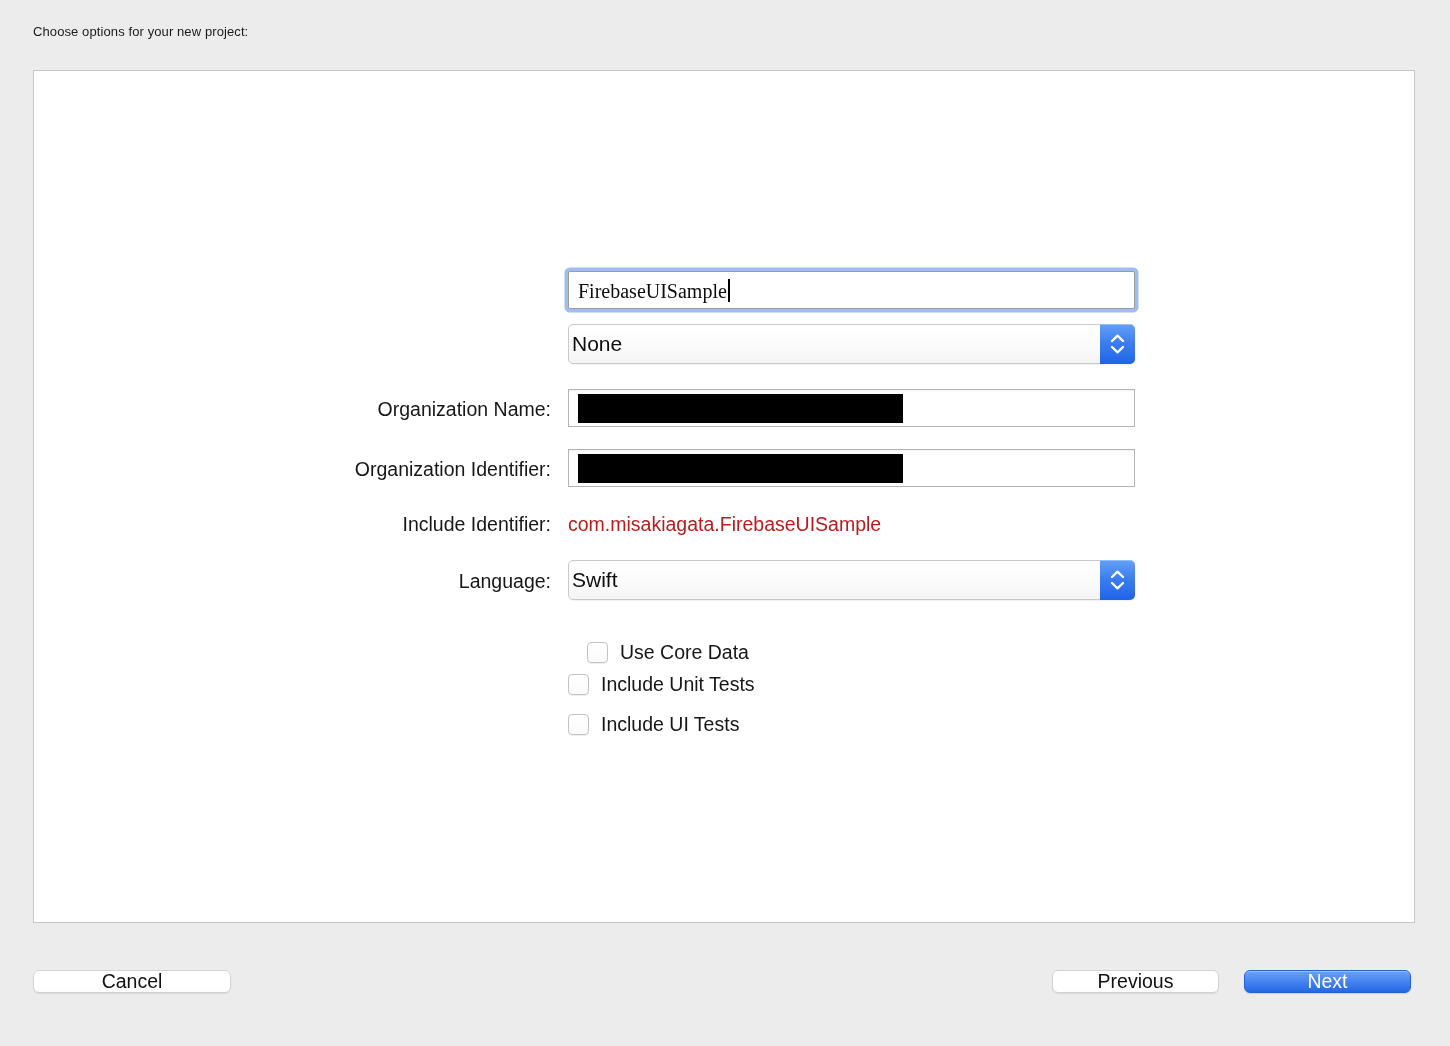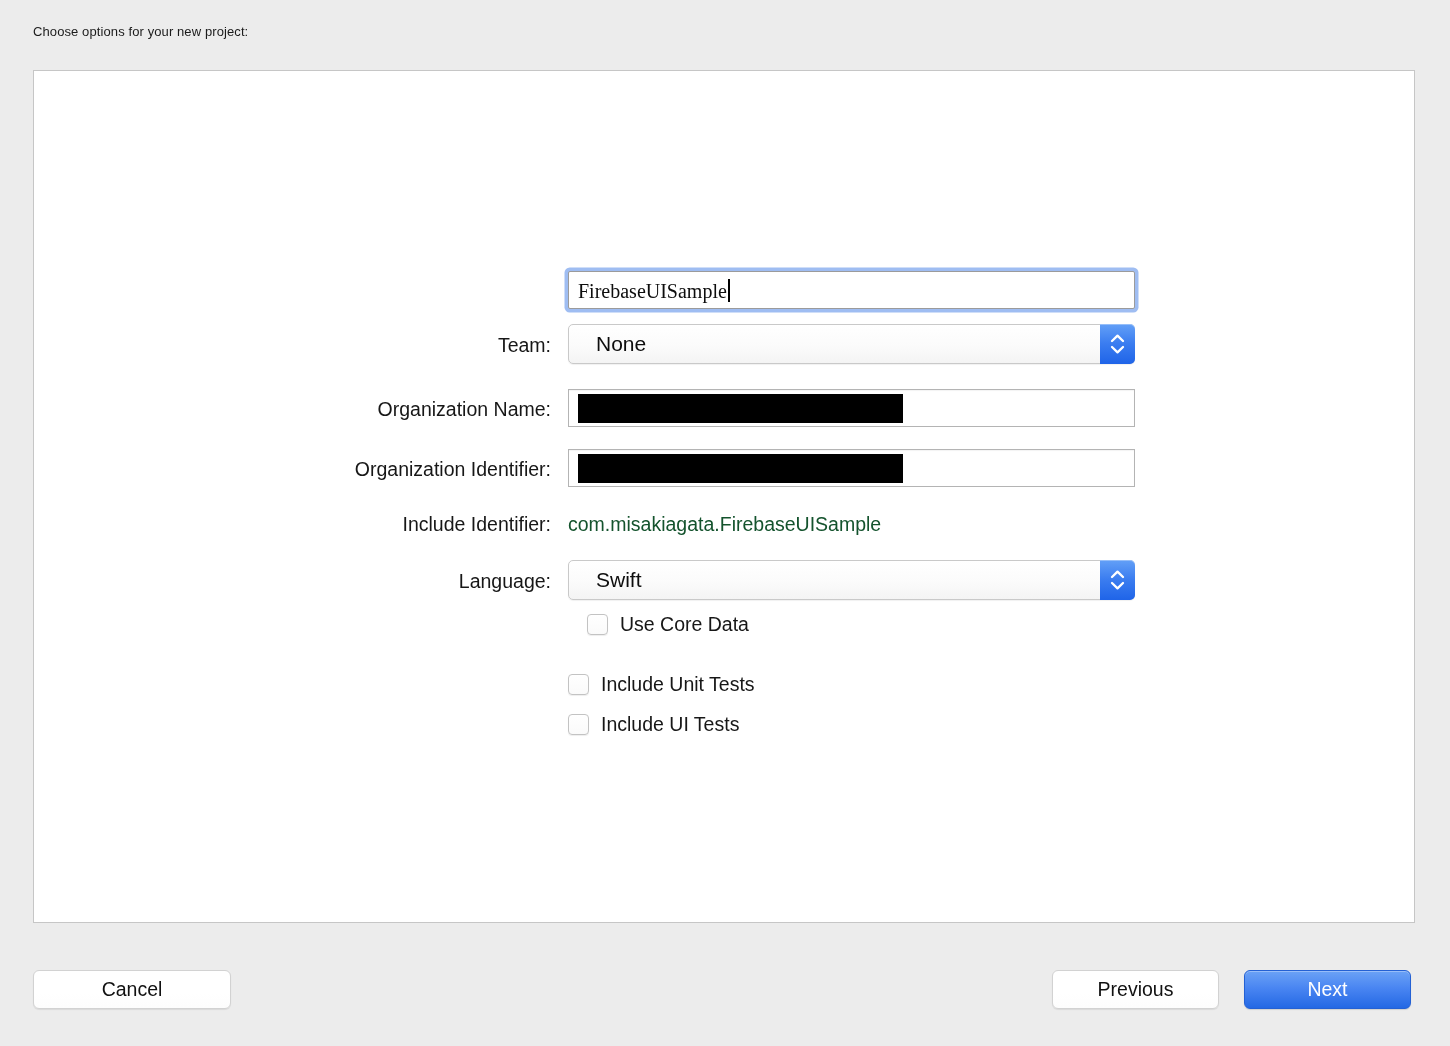--- a/index.html
+++ b/index.html
@@ -129,21 +129,21 @@
     width: 567px;
     height: 40px;
     box-sizing: border-box;
     background: linear-gradient(to bottom, #ffffff 0%, #fbfbfb 55%, #f4f4f4 100%);
     border: 1px solid #c9c9c9;
     border-radius: 5px;
     box-shadow: 0 1px 1px rgba(0,0,0,0.06);
   }
   .popup-value {
     position: absolute;
-    left: 28px;
+    left: 4px;
     top: 0;
     height: 40px;
     line-height: 40px;
     font-size: 21px;
     color: #0d0d0d;
     white-space: nowrap;
   }
   .stepper {
     position: absolute;
     right: 0;
@@ -156,21 +156,21 @@
   }
   .stepper svg {
     position: absolute;
     left: 8px;
     top: 8px;
   }
 
   
   .static-value {
     font-size: 19.5px;
-    color: #14532d;
+    color: #b91c1c;
     line-height: 42px;
     white-space: nowrap;
   }
 
   
   .checkbox-row {
     position: absolute;
     left: 568px;
     height: 32px;
     display: flex;
@@ -189,21 +189,21 @@
   .checkbox-label {
     margin-left: 12px;
     font-size: 19.5px;
     color: #171717;
     white-space: nowrap;
   }
 
   
   .push-button {
     position: absolute;
-    height: 39px;
+    height: 23px;
     box-sizing: border-box;
     border-radius: 6px;
     font-size: 19.5px;
     display: flex;
     align-items: center;
     justify-content: center;
     white-space: nowrap;
     cursor: default;
   }
   .push-button.secondary {
@@ -234,21 +234,20 @@
 
   <div class="form-row" style="top:270px;">
     <div class="row-control" style="top:1px;font-family:Liberation Serif, serif;">
       <div class="text-field focused">
         <span class="field-text"><span>FirebaseUISample</span><span class="caret"></span></span>
       </div>
     </div>
   </div>
 
   <div class="form-row" style="top:324px;">
-    <div class="row-label">Team:</div>
     <div class="row-control" style="top:0px;">
       <div class="popup-button">
         <div class="popup-face"></div>
         <div class="popup-value">None</div>
         <div class="stepper">
           <svg width="19" height="24" viewBox="0 0 19 24" fill="none" stroke="#ffffff" stroke-width="2.3" stroke-linecap="round" stroke-linejoin="round">
             <polyline points="4,9 9.5,3.6 15,9"></polyline>
             <polyline points="4,15 9.5,20.4 15,15"></polyline>
           </svg>
         </div>
@@ -292,21 +291,21 @@
         <div class="stepper">
           <svg width="19" height="24" viewBox="0 0 19 24" fill="none" stroke="#ffffff" stroke-width="2.3" stroke-linecap="round" stroke-linejoin="round">
             <polyline points="4,9 9.5,3.6 15,9"></polyline>
             <polyline points="4,15 9.5,20.4 15,15"></polyline>
           </svg>
         </div>
       </div>
     </div>
   </div>
 
-  <div class="checkbox-row" style="top:608px;padding-left:19px;">
+  <div class="checkbox-row" style="top:636px;padding-left:19px;">
     <div class="checkbox-box"></div>
     <div class="checkbox-label">Use Core Data</div>
   </div>
 
   <div class="checkbox-row" style="top:668px;">
     <div class="checkbox-box"></div>
     <div class="checkbox-label">Include Unit Tests</div>
   </div>
 
   <div class="checkbox-row" style="top:708px;">

